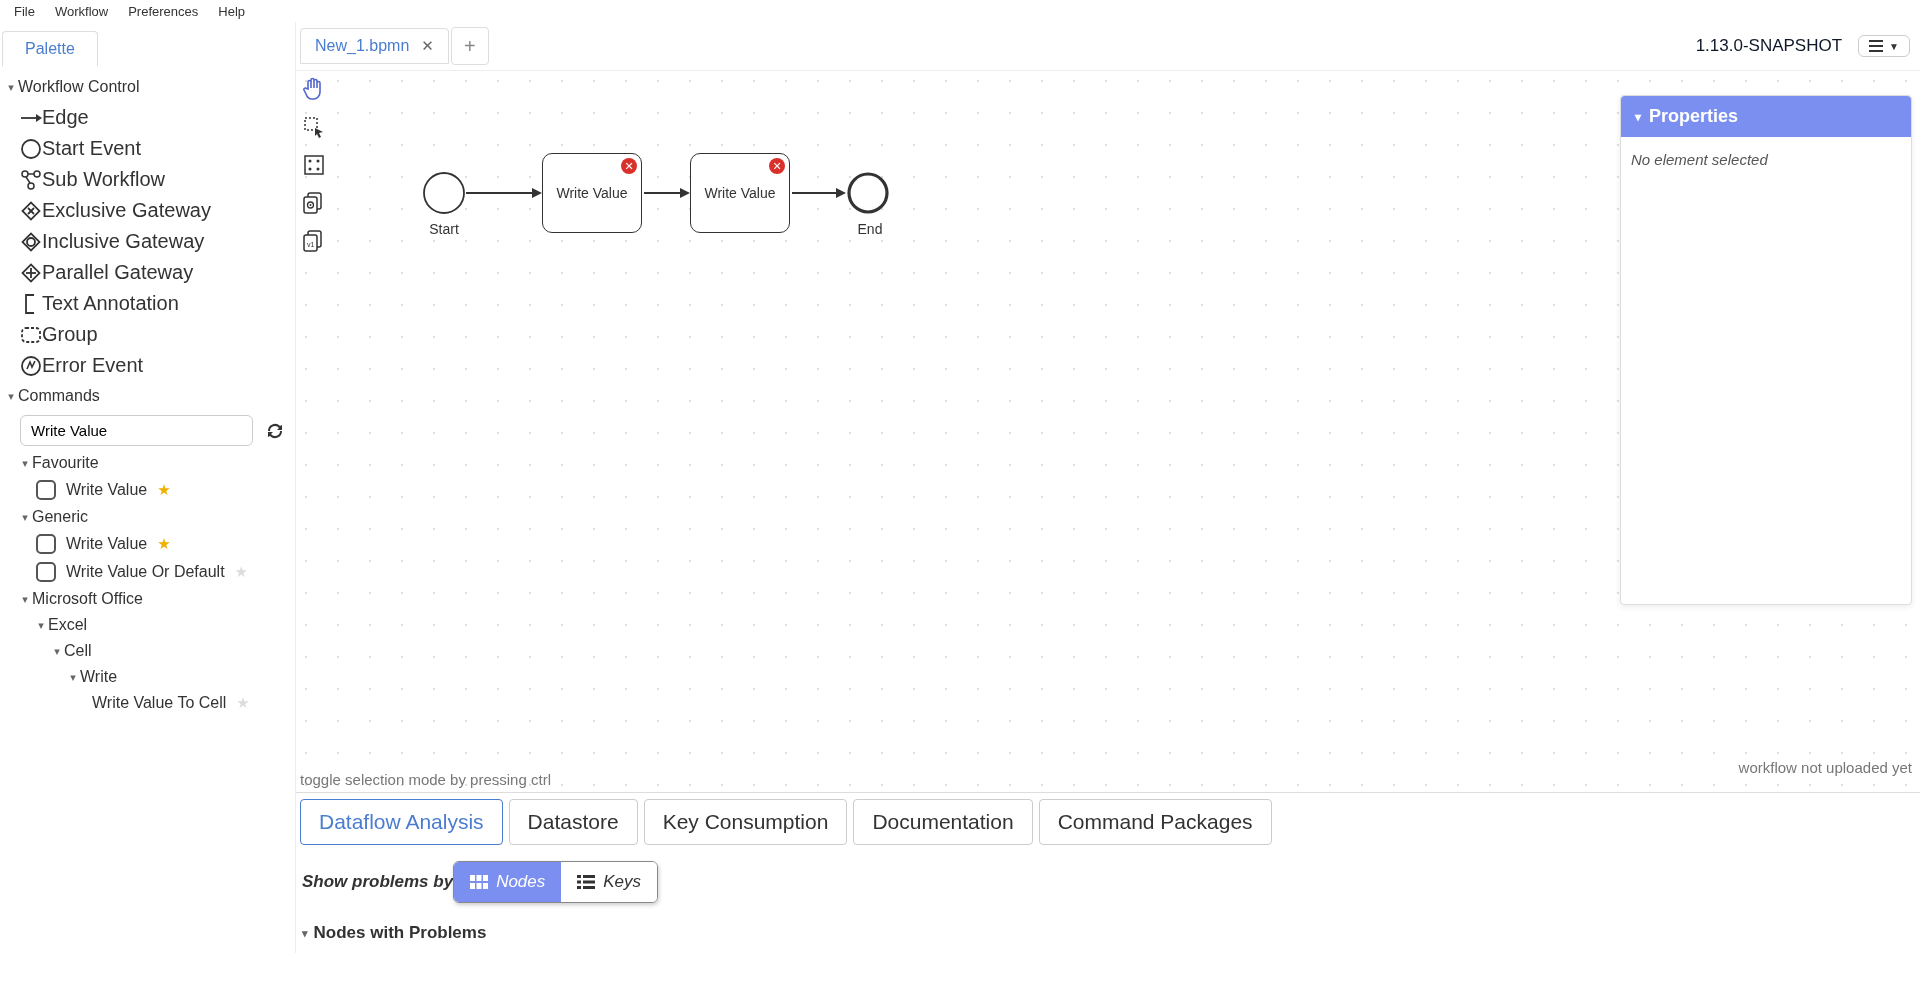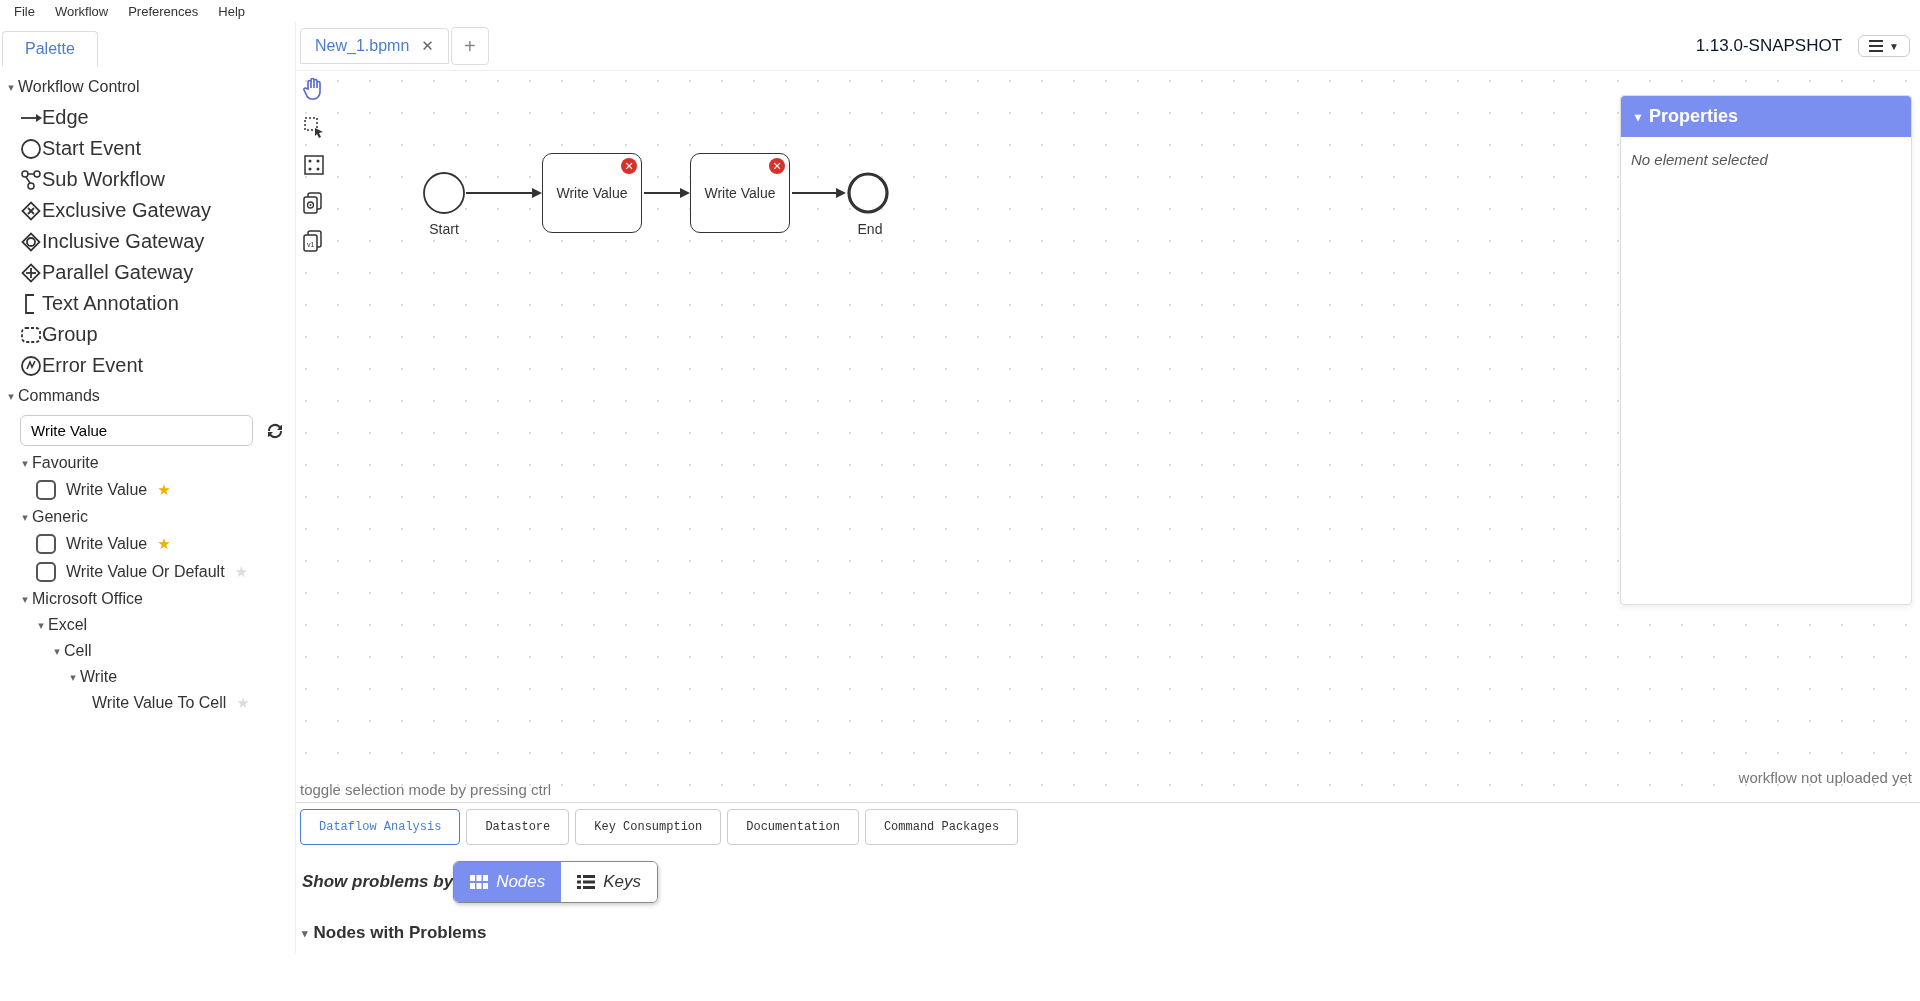--- a/index.html
+++ b/index.html
@@ -44,21 +44,21 @@
 .task-error { position: absolute; right: 4px; top: 4px; width: 16px; height: 16px; border-radius: 50%; background: #d9302c; color: #fff; font-size: 11px; display: flex; align-items: center; justify-content: center; }
 .edge-line { position: absolute; background: #333; height: 1.5px; }
 .edge-arrow { position: absolute; width: 0; height: 0; border-top: 5px solid transparent; border-bottom: 5px solid transparent; border-left: 10px solid #333; }
 .canvas-hint { position: absolute; left: 4px; bottom: 4px; color: #777; font-size: 15px; }
 .upload-status { position: absolute; right: 8px; bottom: 16px; color: #777; font-size: 15px; }
 .properties-panel { position: absolute; right: 8px; top: 24px; width: 292px; height: 510px; background: #fff; border: 1px solid #ddd; border-radius: 4px; box-shadow: 0 2px 6px rgba(0,0,0,0.08); }
 .properties-header { background: #7a8ff0; color: #fff; font-weight: bold; font-size: 18px; padding: 10px 14px; display: flex; align-items: center; gap: 8px; border-radius: 4px 4px 0 0; }
 .properties-body { padding: 14px 10px; font-style: italic; color: #555; font-size: 15px; }
 .bottom-panel { border-top: 1px solid #ddd; }
 .bottom-tabs { display: flex; gap: 6px; padding: 6px 4px; }
-.bottom-tab { border: 1px solid #ccc; padding: 10px 18px; font-size: 12px; border-radius: 4px; background: #fff; font-family: Liberation Mono, monospace; }
+.bottom-tab { border: 1px solid #ccc; padding: 10px 18px; font-size: 21px; border-radius: 4px; background: #fff; }
 .bottom-tab.active { color: #4a7dd0; border-color: #4a7dd0; }
 .problems-row { display: flex; align-items: center; padding: 10px 6px; font-style: italic; }
 .problems-label { font-weight: bold; font-size: 17px; }
 .toggle-group { display: flex; border: 1px solid #888; border-radius: 6px; overflow: hidden; box-shadow: 1px 2px 4px rgba(0,0,0,0.2); }
 .toggle-btn { padding: 10px 16px; font-size: 17px; display: flex; align-items: center; gap: 8px; background: #fff; }
 .toggle-btn.active { background: #7a8ff0; color: #fff; }
 .toggle-btn svg { width: 18px; height: 14px; }
 .problems-section-header { display: flex; align-items: center; gap: 6px; padding: 10px 6px; font-weight: bold; font-size: 17px; }
 svg { display: block; }
 </style>

